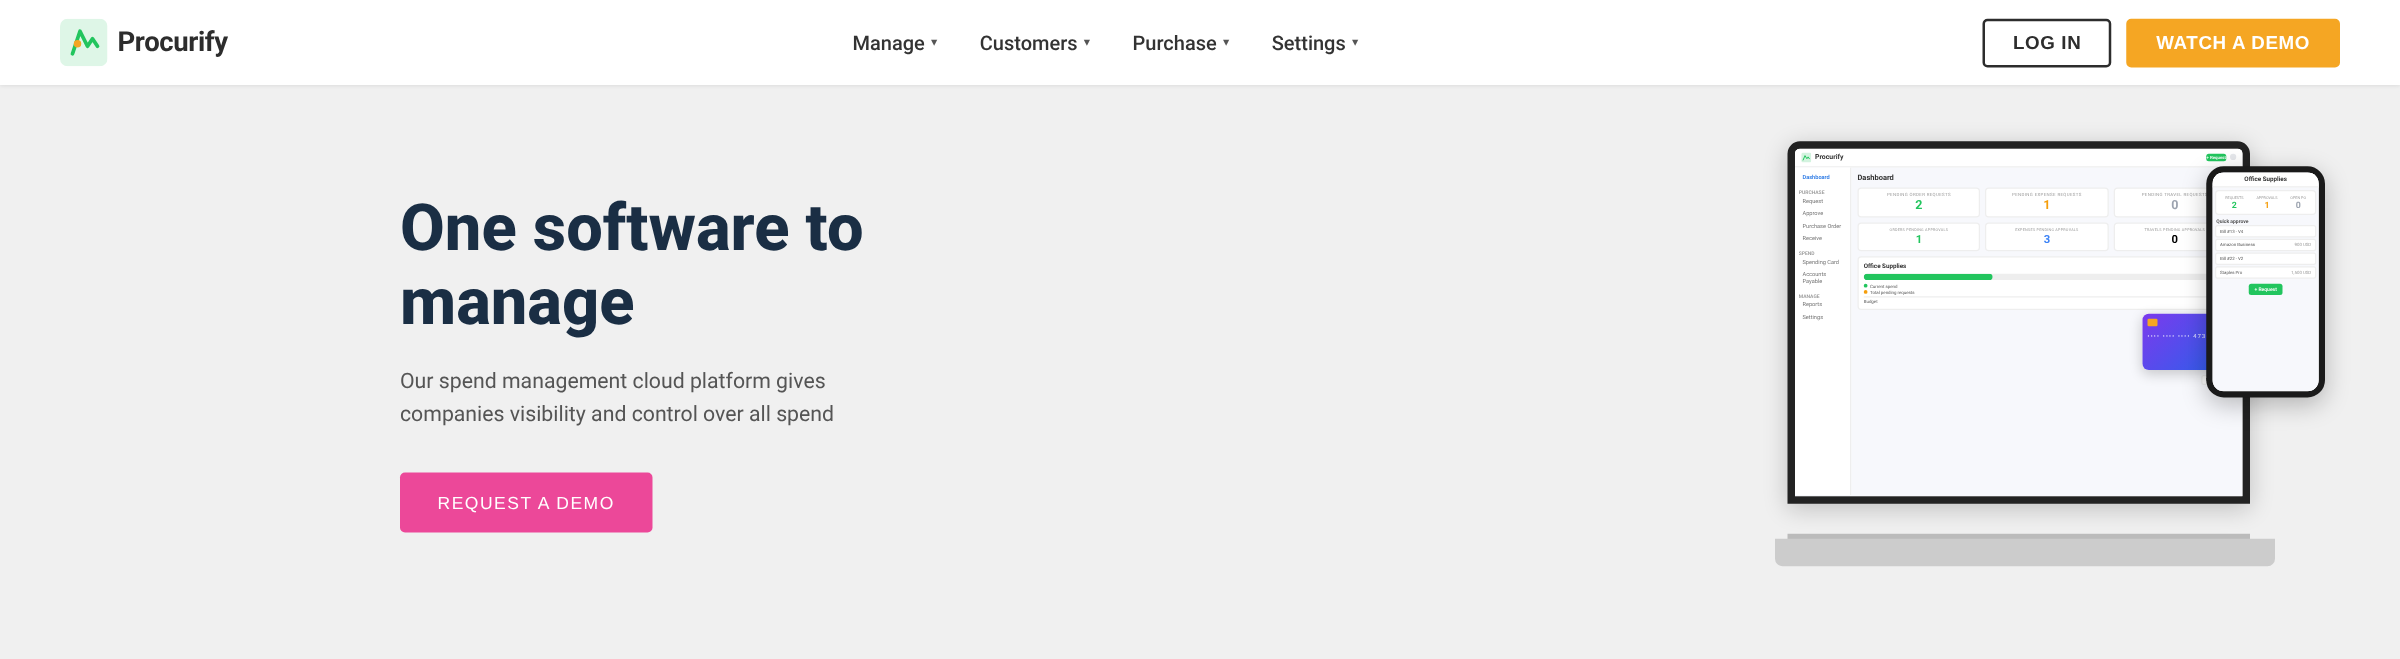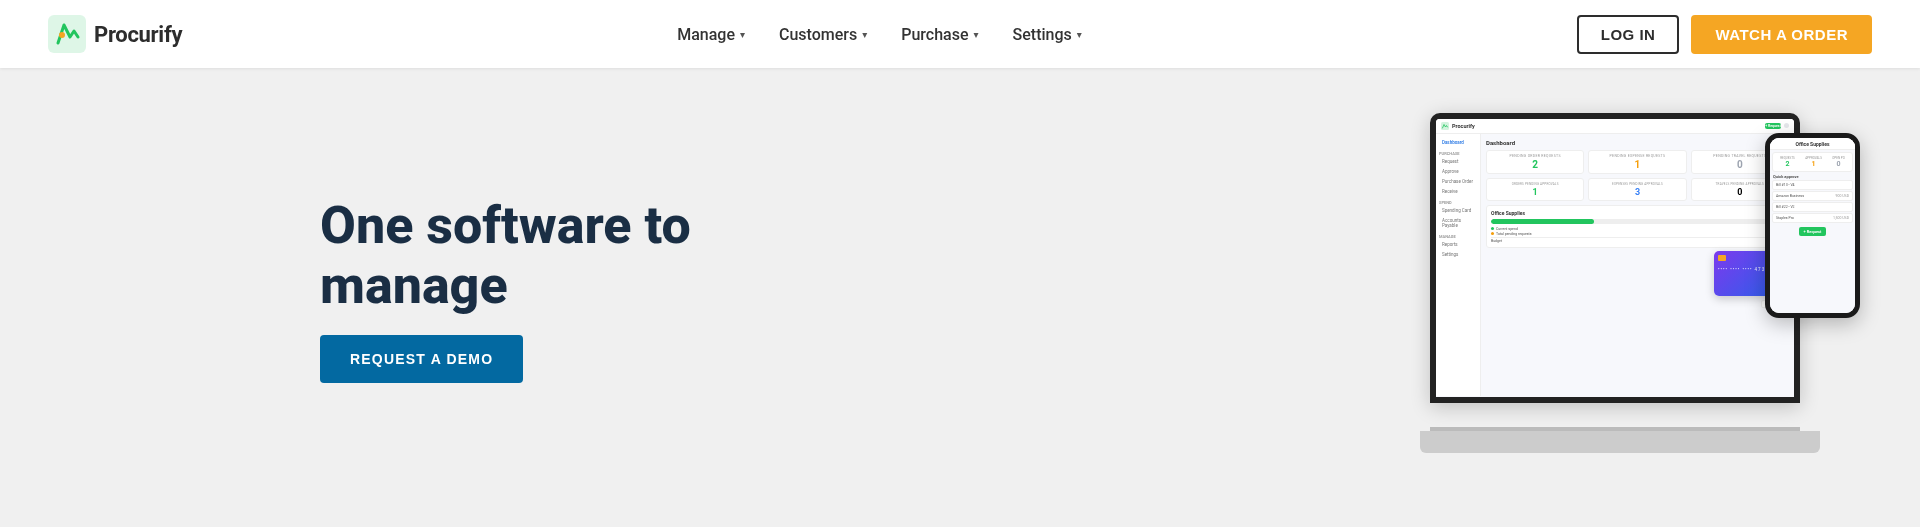--- a/index.html
+++ b/index.html
@@ -113,24 +113,24 @@
     .hero-subtitle {
       font-size: 17px;
       color: #555;
       line-height: 1.6;
       margin-bottom: 32px;
       max-width: 420px;
     }
     .btn-request {
       display: inline-block;
       padding: 16px 30px;
-      background: #0369a1;
+      background: #ec4899;
       color: #ffffff;
       font-size: 14px;
-      font-weight: 700;
+      font-weight: 400;
       letter-spacing: 1.2px;
       border-radius: 4px;
       cursor: pointer;
       border: none;
       text-transform: uppercase;
     }
 
     
     .mockup-area {
       position: absolute;
@@ -511,29 +511,30 @@
       <span class="nav-chevron">▾</span>
     </div>
     <div class="nav-item">
       <span>Settings</span>
       <span class="nav-chevron">▾</span>
     </div>
   </div>
 
   <div class="nav-actions">
     <button class="btn-login">LOG IN</button>
-    <button class="btn-demo">WATCH A ORDER</button>
+    <button class="btn-demo">WATCH A DEMO</button>
   </div>
 </nav>
 
 <section class="hero">
   <div class="hero-content">
     <h1 class="hero-title">
       <span>One software to manage</span><br>
     </h1>
+    <p class="hero-subtitle">Our spend management cloud platform gives companies visibility and control over all spend</p>
     <button class="btn-request">REQUEST A DEMO</button>
   </div>
 
   <div class="mockup-area">
 
     <div class="laptop">
       <div class="laptop-screen">
         <div class="dash-inner">
 
           <div class="dash-header">

